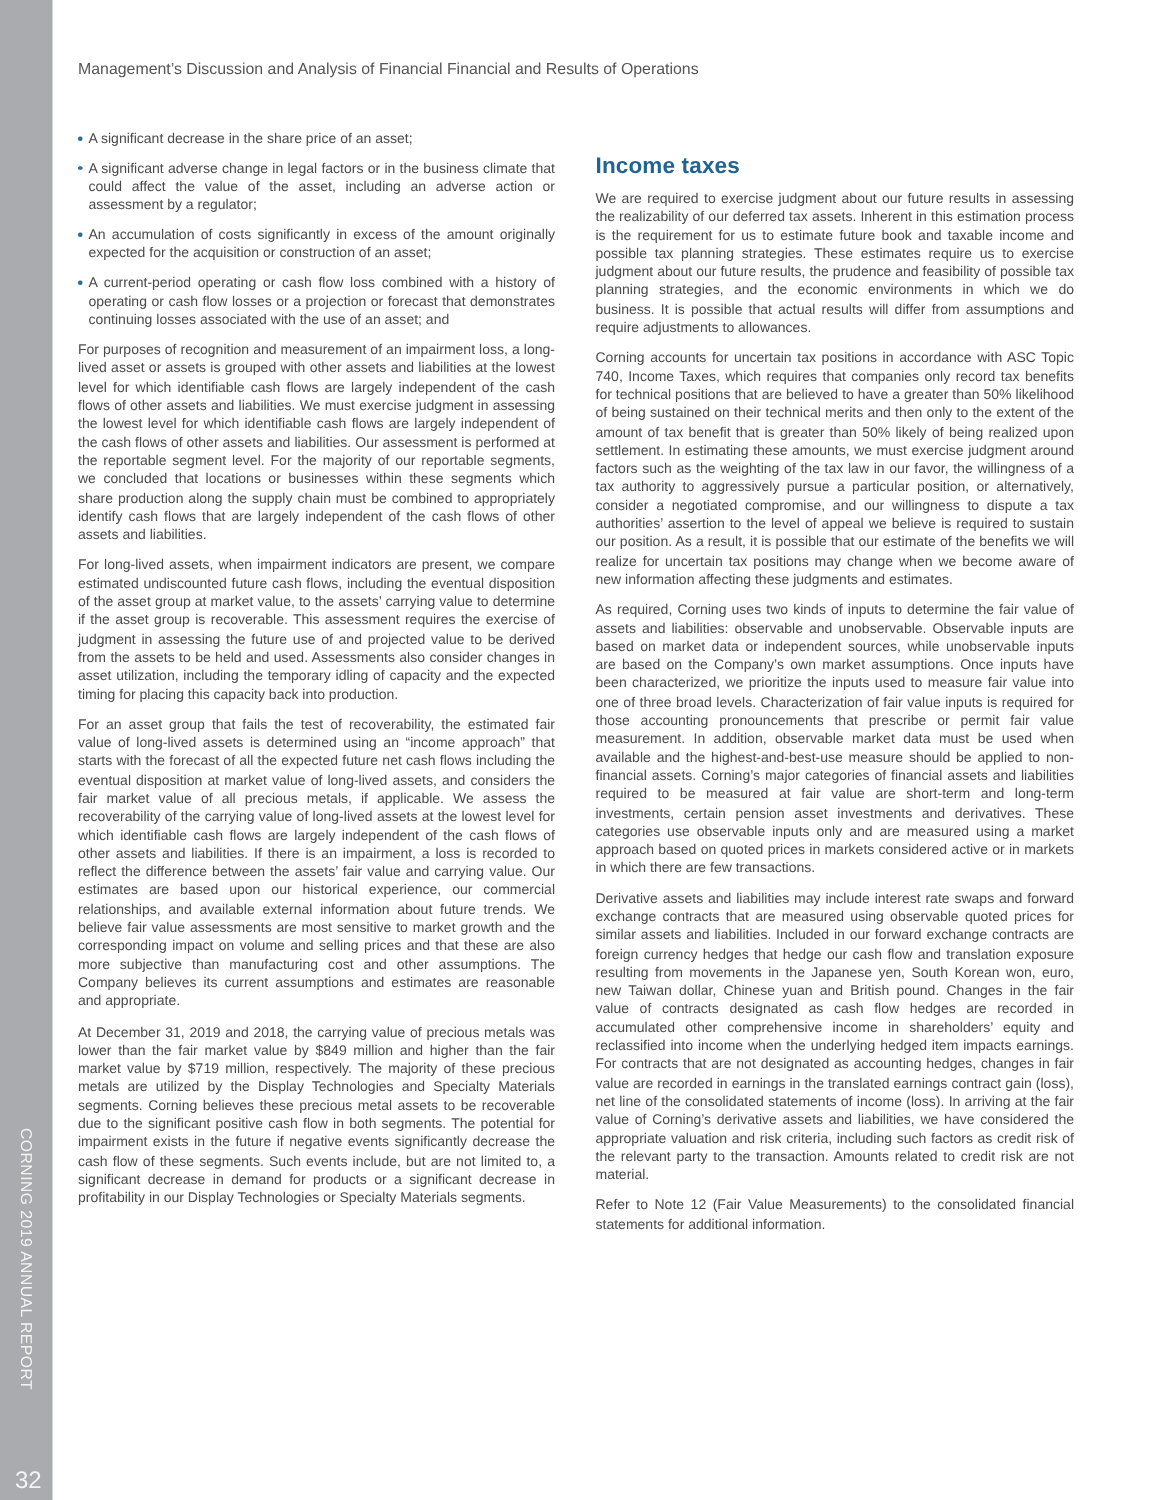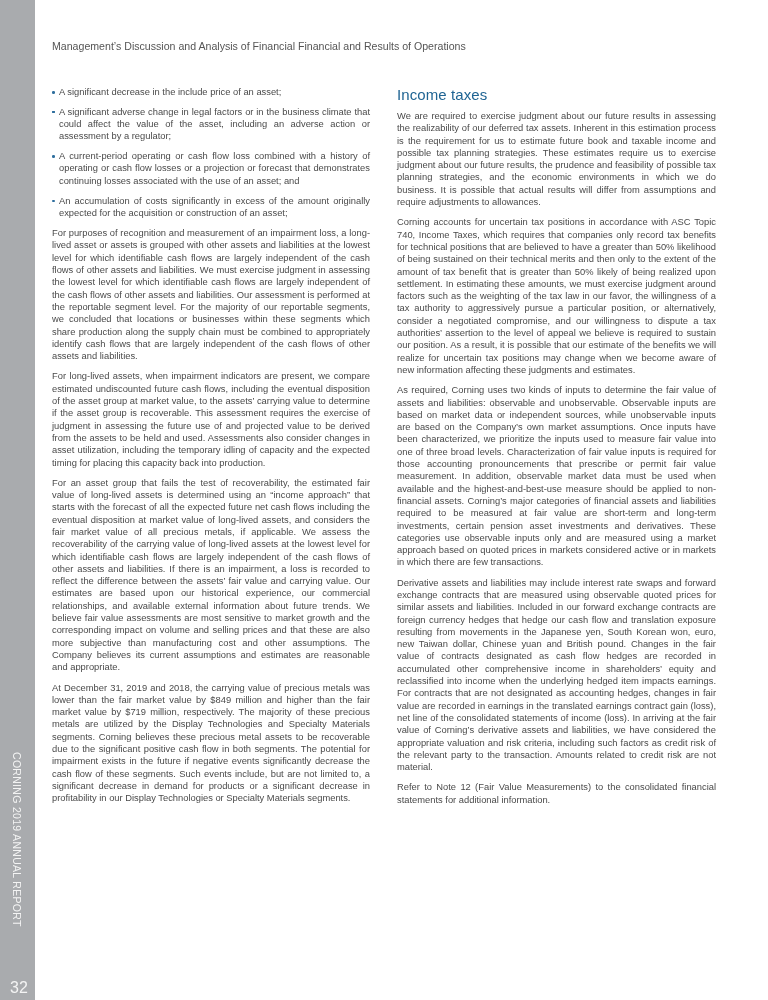--- a/index.html
+++ b/index.html
@@ -34,42 +34,42 @@
     .col-left { left: 52px; }
     .col-right { left: 397px; width: 319px; }
     .col p { margin: 0 0 8px 0; }
     ul.bullets { list-style: none; margin: 0 0 8px 0; padding: 0; }
     ul.bullets li { position: relative; padding-left: 7px; margin: 0 0 7.5px 0; }
     ul.bullets li .bullet {
       position: absolute; left: 0; top: 5px; width: 2.6px; height: 2.6px;
       background: #2e6e9e; border-radius: 50%;
     }
     h2.section-heading {
-      margin: 0 0 6px 0; font-size: 15px; font-weight: normal;
+      margin: 16px 0 6px 0; font-size: 15px; font-weight: bold;
       color: #1f6493; letter-spacing: 0.1px; line-height: 18px;
     }
     h2.spaced { margin-top: 20px; }
   </style>
 </head>
 <body>
 
 <div class="sidebar">
   <div class="sidebar-label">CORNING 2019 ANNUAL REPORT</div>
   <div class="page-number">32</div>
 </div>
 
 <div class="running-head">Management’s Discussion and Analysis of Financial Financial and Results of Operations</div>
 
 <div class="col col-left">
   <ul class="bullets">
-    <li><span class="bullet"></span><span>A significant decrease in the include price of an asset;</span></li>
+    <li><span class="bullet"></span><span>A significant decrease in the share price of an asset;</span></li>
     <li><span class="bullet"></span></li>
     <li><span class="bullet"></span><span>A significant adverse change in legal factors or in the business climate that could affect the value of the asset, including an adverse action or assessment by a regulator;</span></li>
+    <li><span class="bullet"></span><span>An accumulation of costs significantly in excess of the amount originally expected for the acquisition or construction of an asset;</span></li>
     <li><span class="bullet"></span><span>A current-period operating or cash flow loss combined with a history of operating or cash flow losses or a projection or forecast that demonstrates continuing losses associated with the use of an asset; and</span></li>
-    <li><span class="bullet"></span><span>An accumulation of costs significantly in excess of the amount originally expected for the acquisition or construction of an asset;</span></li>
   </ul>
   <p>For purposes of recognition and measurement of an impairment loss, a long-lived asset or assets is grouped with other assets and liabilities at the lowest level for which identifiable cash flows are largely independent of the cash flows of other assets and liabilities. We must exercise judgment in assessing the lowest level for which identifiable cash flows are largely independent of the cash flows of other assets and liabilities. Our assessment is performed at the reportable segment level. For the majority of our reportable segments, we concluded that locations or businesses within these segments which share production along the supply chain must be combined to appropriately identify cash flows that are largely independent of the cash flows of other assets and liabilities.</p>
   <p>For long-lived assets, when impairment indicators are present, we compare estimated undiscounted future cash flows, including the eventual disposition of the asset group at market value, to the assets’ carrying value to determine if the asset group is recoverable. This assessment requires the exercise of judgment in assessing the future use of and projected value to be derived from the assets to be held and used. Assessments also consider changes in asset utilization, including the temporary idling of capacity and the expected timing for placing this capacity back into production.</p>
   <p>For an asset group that fails the test of recoverability, the estimated fair value of long-lived assets is determined using an “income approach” that starts with the forecast of all the expected future net cash flows including the eventual disposition at market value of long-lived assets, and considers the fair market value of all precious metals, if applicable. We assess the recoverability of the carrying value of long-lived assets at the lowest level for which identifiable cash flows are largely independent of the cash flows of other assets and liabilities. If there is an impairment, a loss is recorded to reflect the difference between the assets’ fair value and carrying value. Our estimates are based upon our historical experience, our commercial relationships, and available external information about future trends. We believe fair value assessments are most sensitive to market growth and the corresponding impact on volume and selling prices and that these are also more subjective than manufacturing cost and other assumptions. The Company believes its current assumptions and estimates are reasonable and appropriate.</p>
   <p>At December 31, 2019 and 2018, the carrying value of precious metals was lower than the fair market value by $849 million and higher than the fair market value by $719 million, respectively. The majority of these precious metals are utilized by the Display Technologies and Specialty Materials segments. Corning believes these precious metal assets to be recoverable due to the significant positive cash flow in both segments. The potential for impairment exists in the future if negative events significantly decrease the cash flow of these segments. Such events include, but are not limited to, a significant decrease in demand for products or a significant decrease in profitability in our Display Technologies or Specialty Materials segments.</p>
 </div>
 
 <div class="col col-right">
   <h2 class="section-heading">Income taxes</h2>
   <p>We are required to exercise judgment about our future results in assessing the realizability of our deferred tax assets. Inherent in this estimation process is the requirement for us to estimate future book and taxable income and possible tax planning strategies. These estimates require us to exercise judgment about our future results, the prudence and feasibility of possible tax planning strategies, and the economic environments in which we do business. It is possible that actual results will differ from assumptions and require adjustments to allowances.</p>

